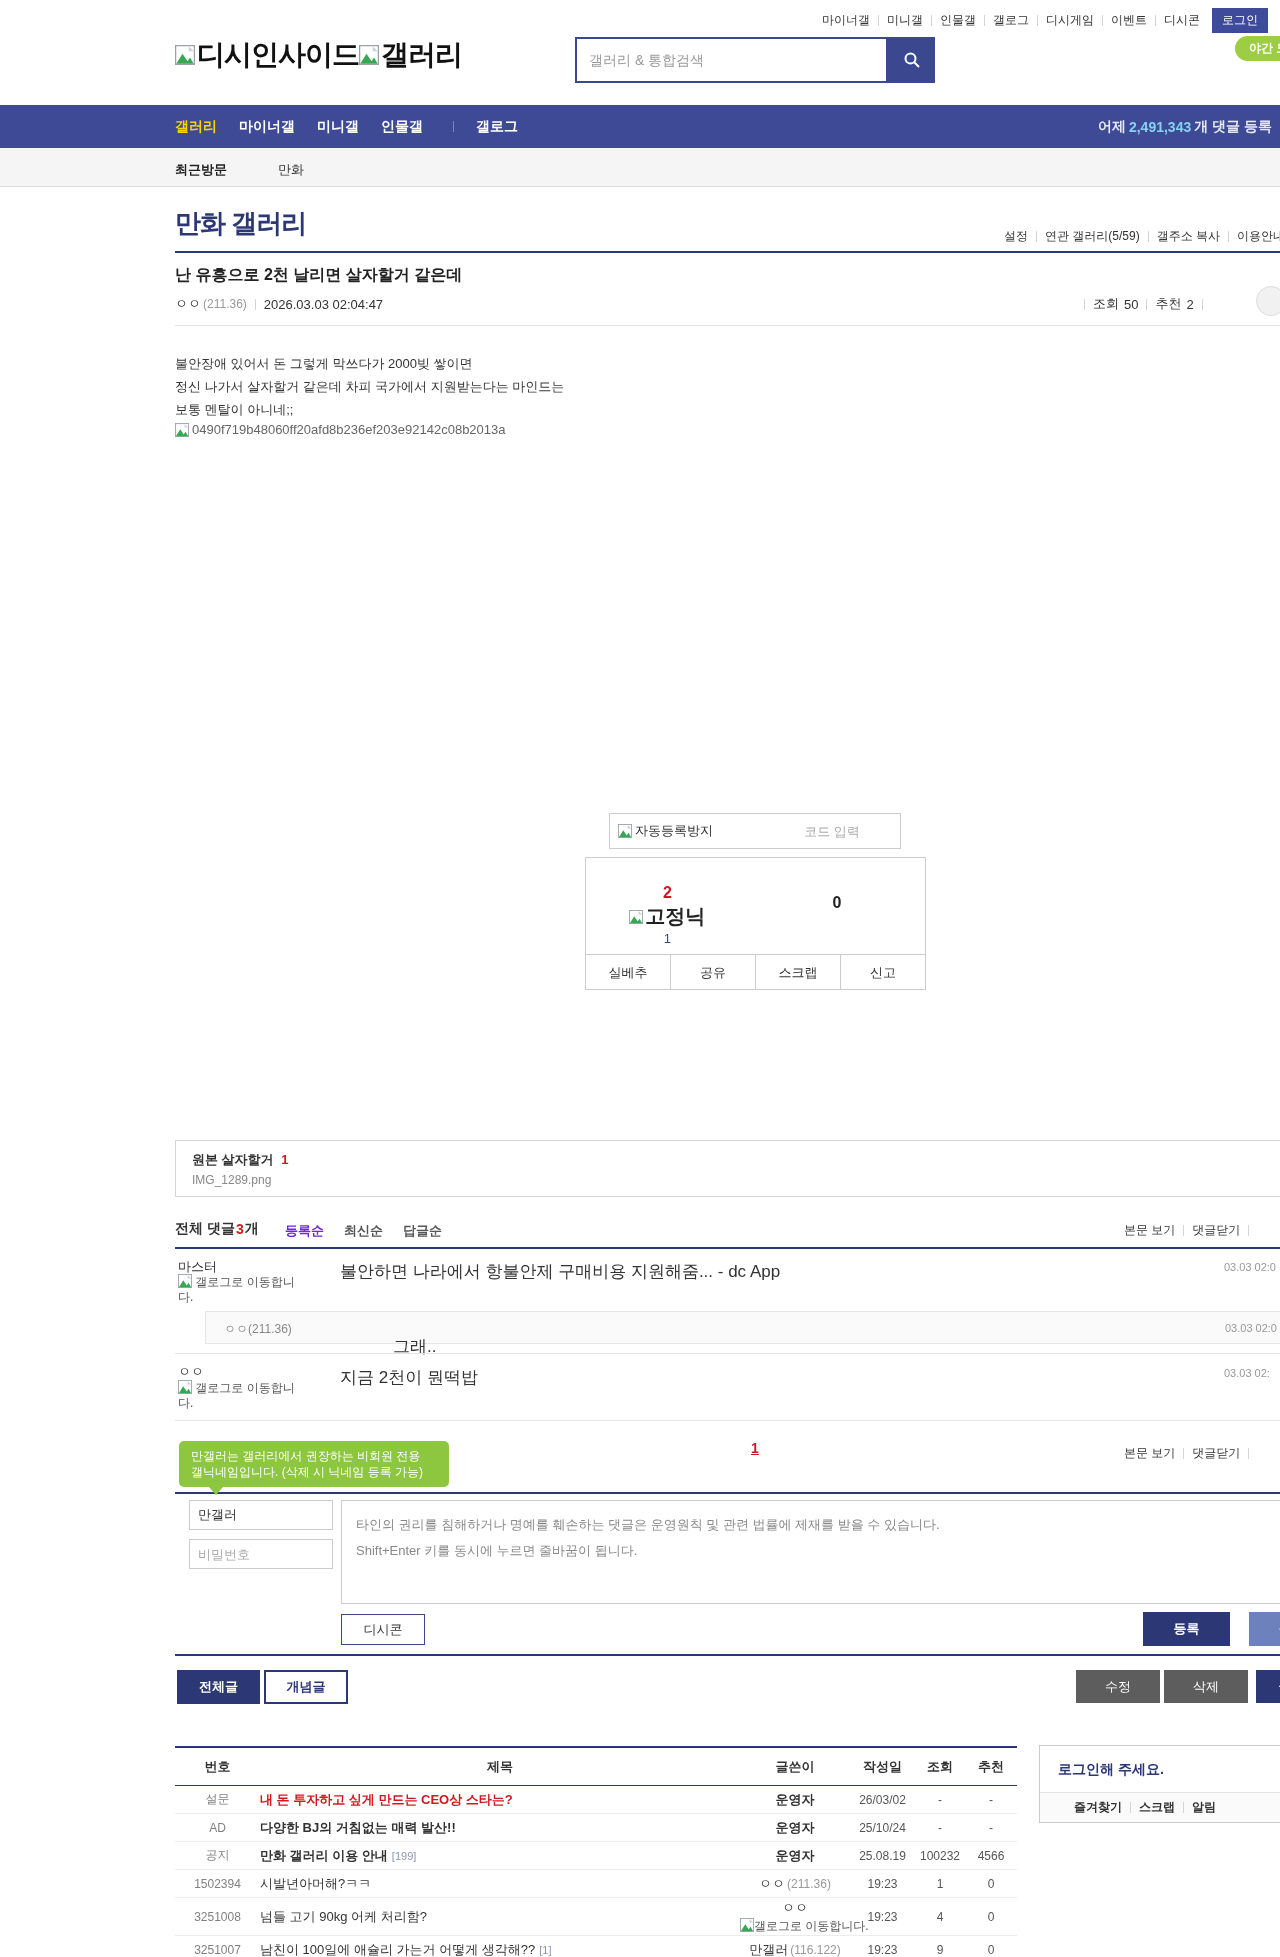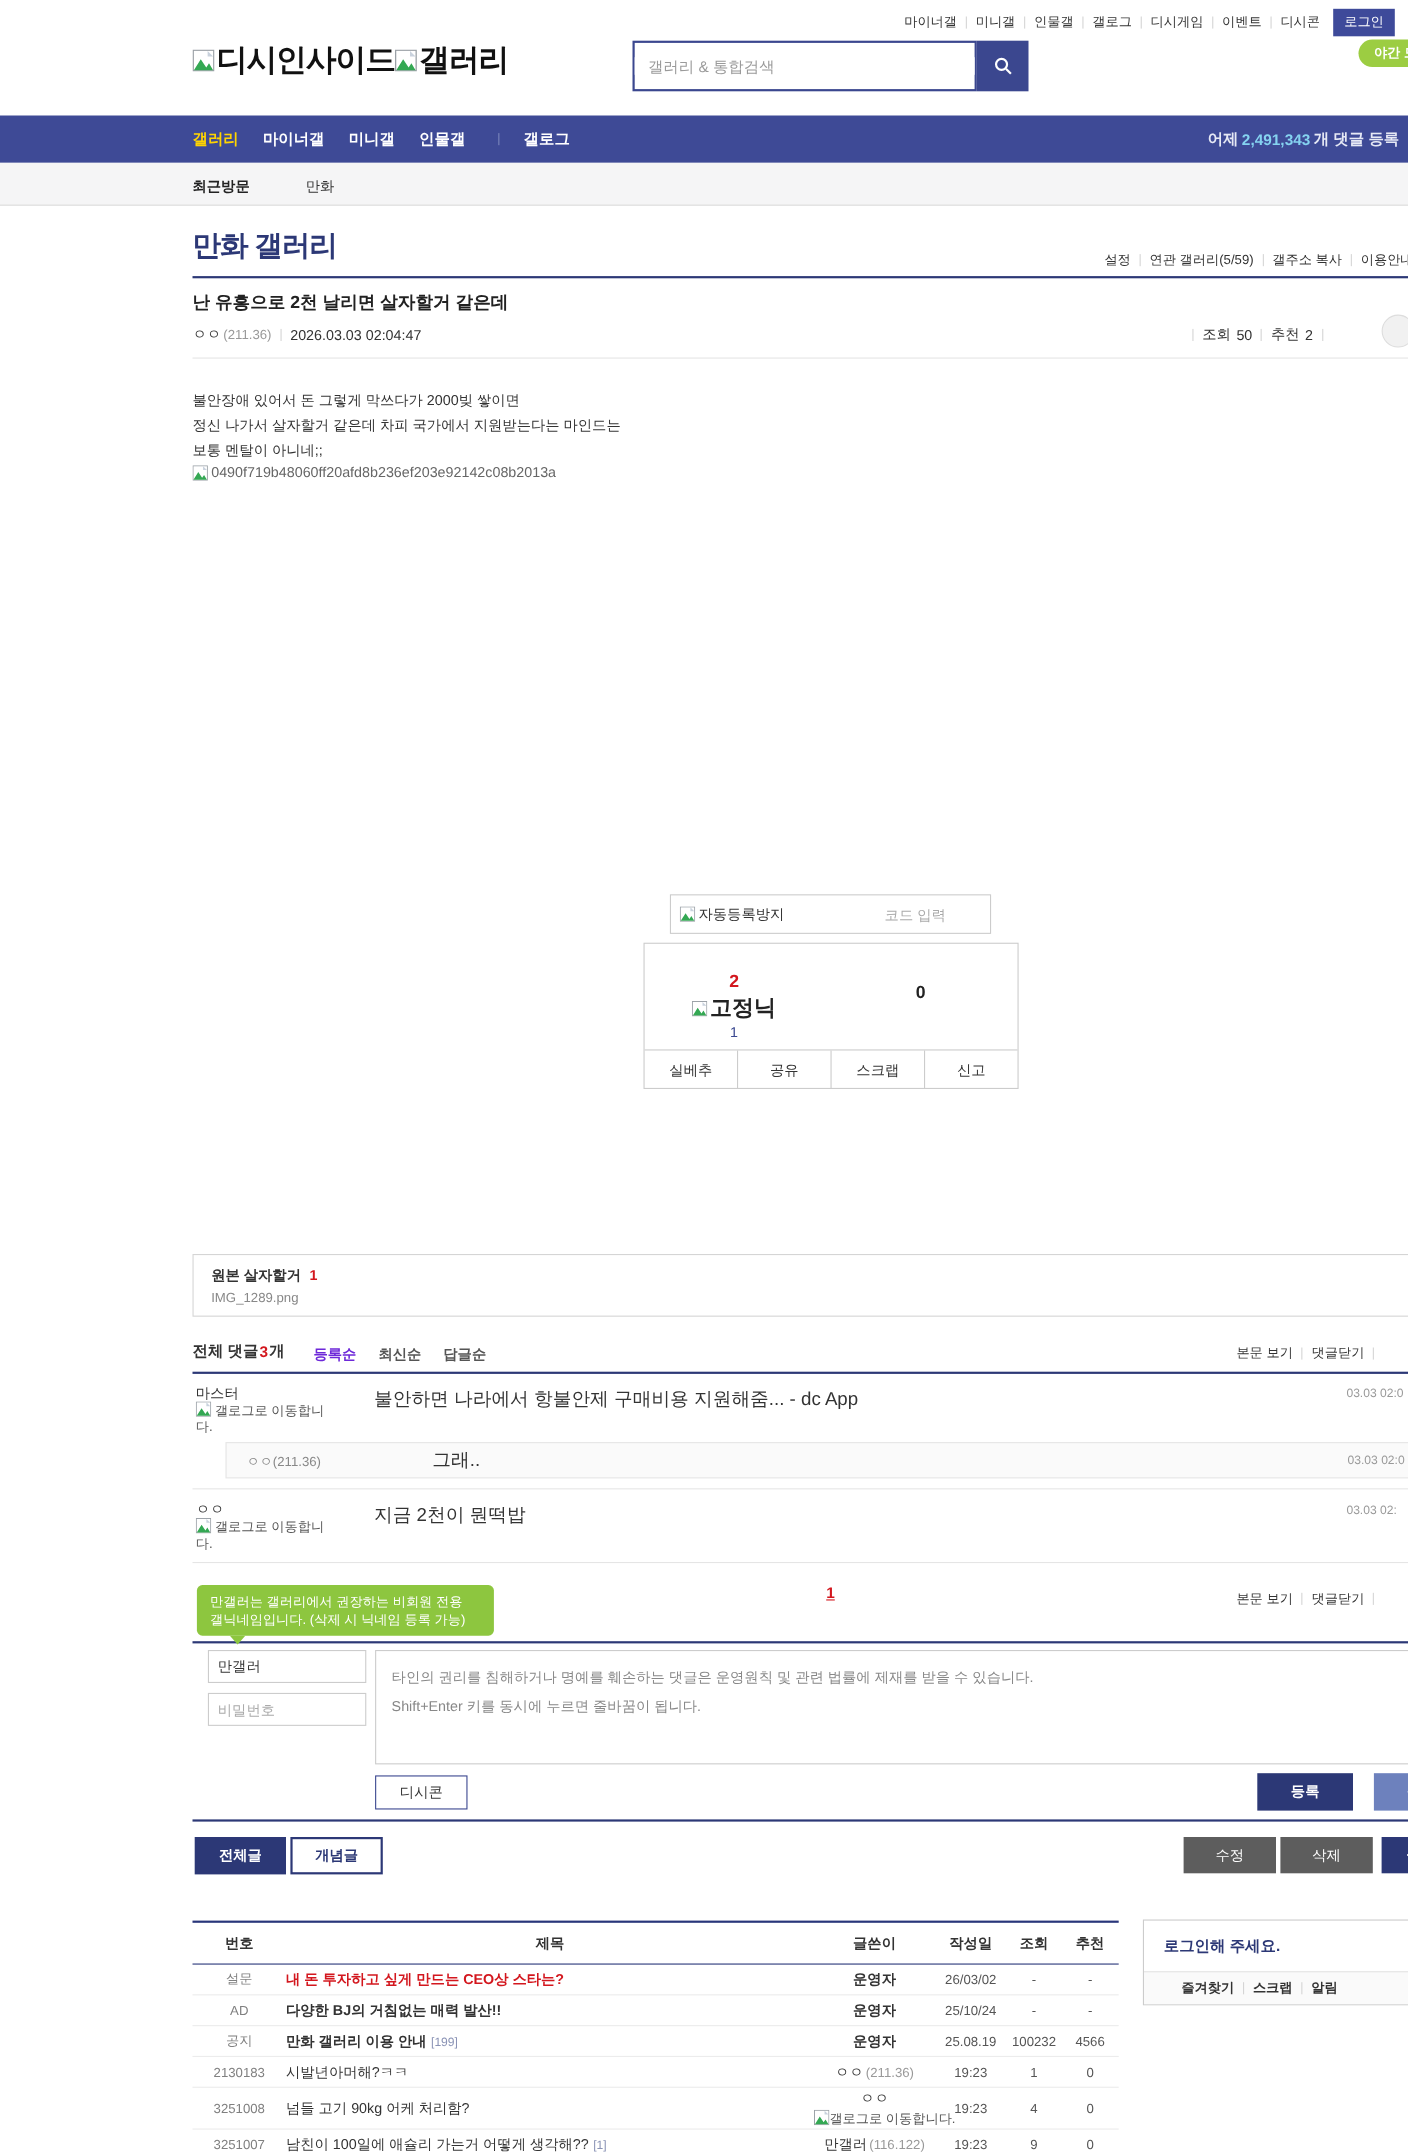--- a/index.html
+++ b/index.html
@@ -349,21 +349,21 @@
         <path d="M1 15 L6 7 L10 13 L12 10 L15 15 Z" fill="#34a853"></path>
         <path d="M11 1 L15 5 L11 5 Z" fill="#c9d2dd"></path>
       </svg></span>
   <span>갤로그로 이동합니다.</span>
 </div>
 <div class="abs cmt-text" style="left:340px; top:1260px;">불안하면 나라에서 항불안제 구매비용 지원해줌... - dc App</div>
 <div class="abs cmt-time" style="left:1224px; top:1261px;">03.03 02:0</div>
 
 <div class="abs cmt-reply">
   <span class="abs" style="left:18px; top:9px; font-size:12px; color:#888;"><span>ㅇㅇ</span><span>(211.36)</span></span>
-  <span class="abs cmt-text" style="left:187px; top:4px;">그래..</span>
+  <span class="abs cmt-text" style="left:187px; top:23px;">그래..</span>
   <span class="abs cmt-time" style="left:1019px; top:10px;">03.03 02:0</span>
 </div>
 <div class="abs cmt-line" style="top:1353px;"></div>
 
 <div class="abs cmt-name" style="left:178px; top:1363px;">ㅇㅇ</div>
 <div class="abs cmt-gallog" style="left:178px; top:1380px;">
   <span class="bimg"><svg viewBox="0 0 16 16">
         <rect x="0.5" y="0.5" width="15" height="15" fill="#fff" stroke="#9aa0a6"></rect>
         <path d="M1 15 L6 7 L10 13 L12 10 L15 15 Z" fill="#34a853"></path>
         <path d="M11 1 L15 5 L11 5 Z" fill="#c9d2dd"></path>
@@ -439,21 +439,21 @@
   <div class="brow">
     <span class="c-no">공지</span>
     <span class="c-title notice lnk"><span>만화 갤러리 이용 안내</span><span class="rc">[199]</span></span>
     <span class="c-author op">운영자</span>
     <span class="c-date">25.08.19</span>
     <span class="c-views">100232</span>
     <span class="c-likes">4566</span>
   </div>
 
   <div class="brow">
-    <span class="c-no">2130183</span>
+    <span class="c-no">1502394</span>
     <span class="c-title lnk">시발년아머해?ㅋㅋ</span>
     <span class="c-author"><span>ㅇㅇ</span><span class="ip">(211.36)</span></span>
     <span class="c-date">19:23</span>
     <span class="c-views">1</span>
     <span class="c-likes">0</span>
   </div>
 
   <div class="brow" style="min-height:38px;">
     <span class="c-no">3251008</span>
     <span class="c-title lnk">넘들 고기 90kg 어케 처리함?</span>

